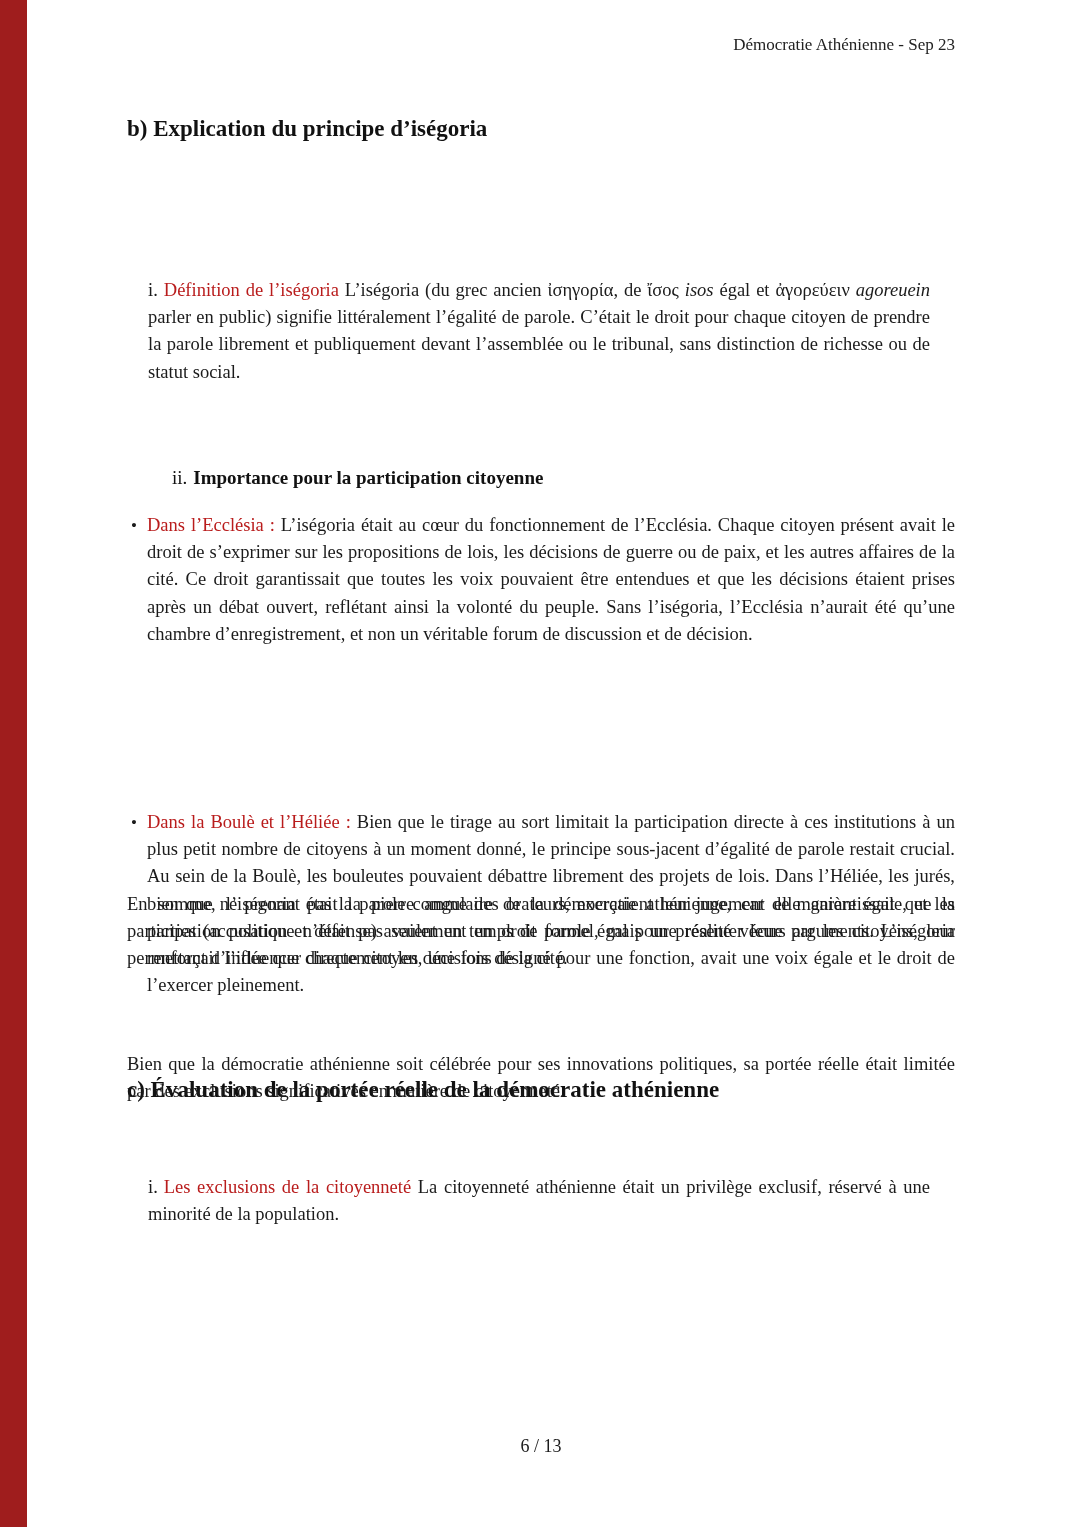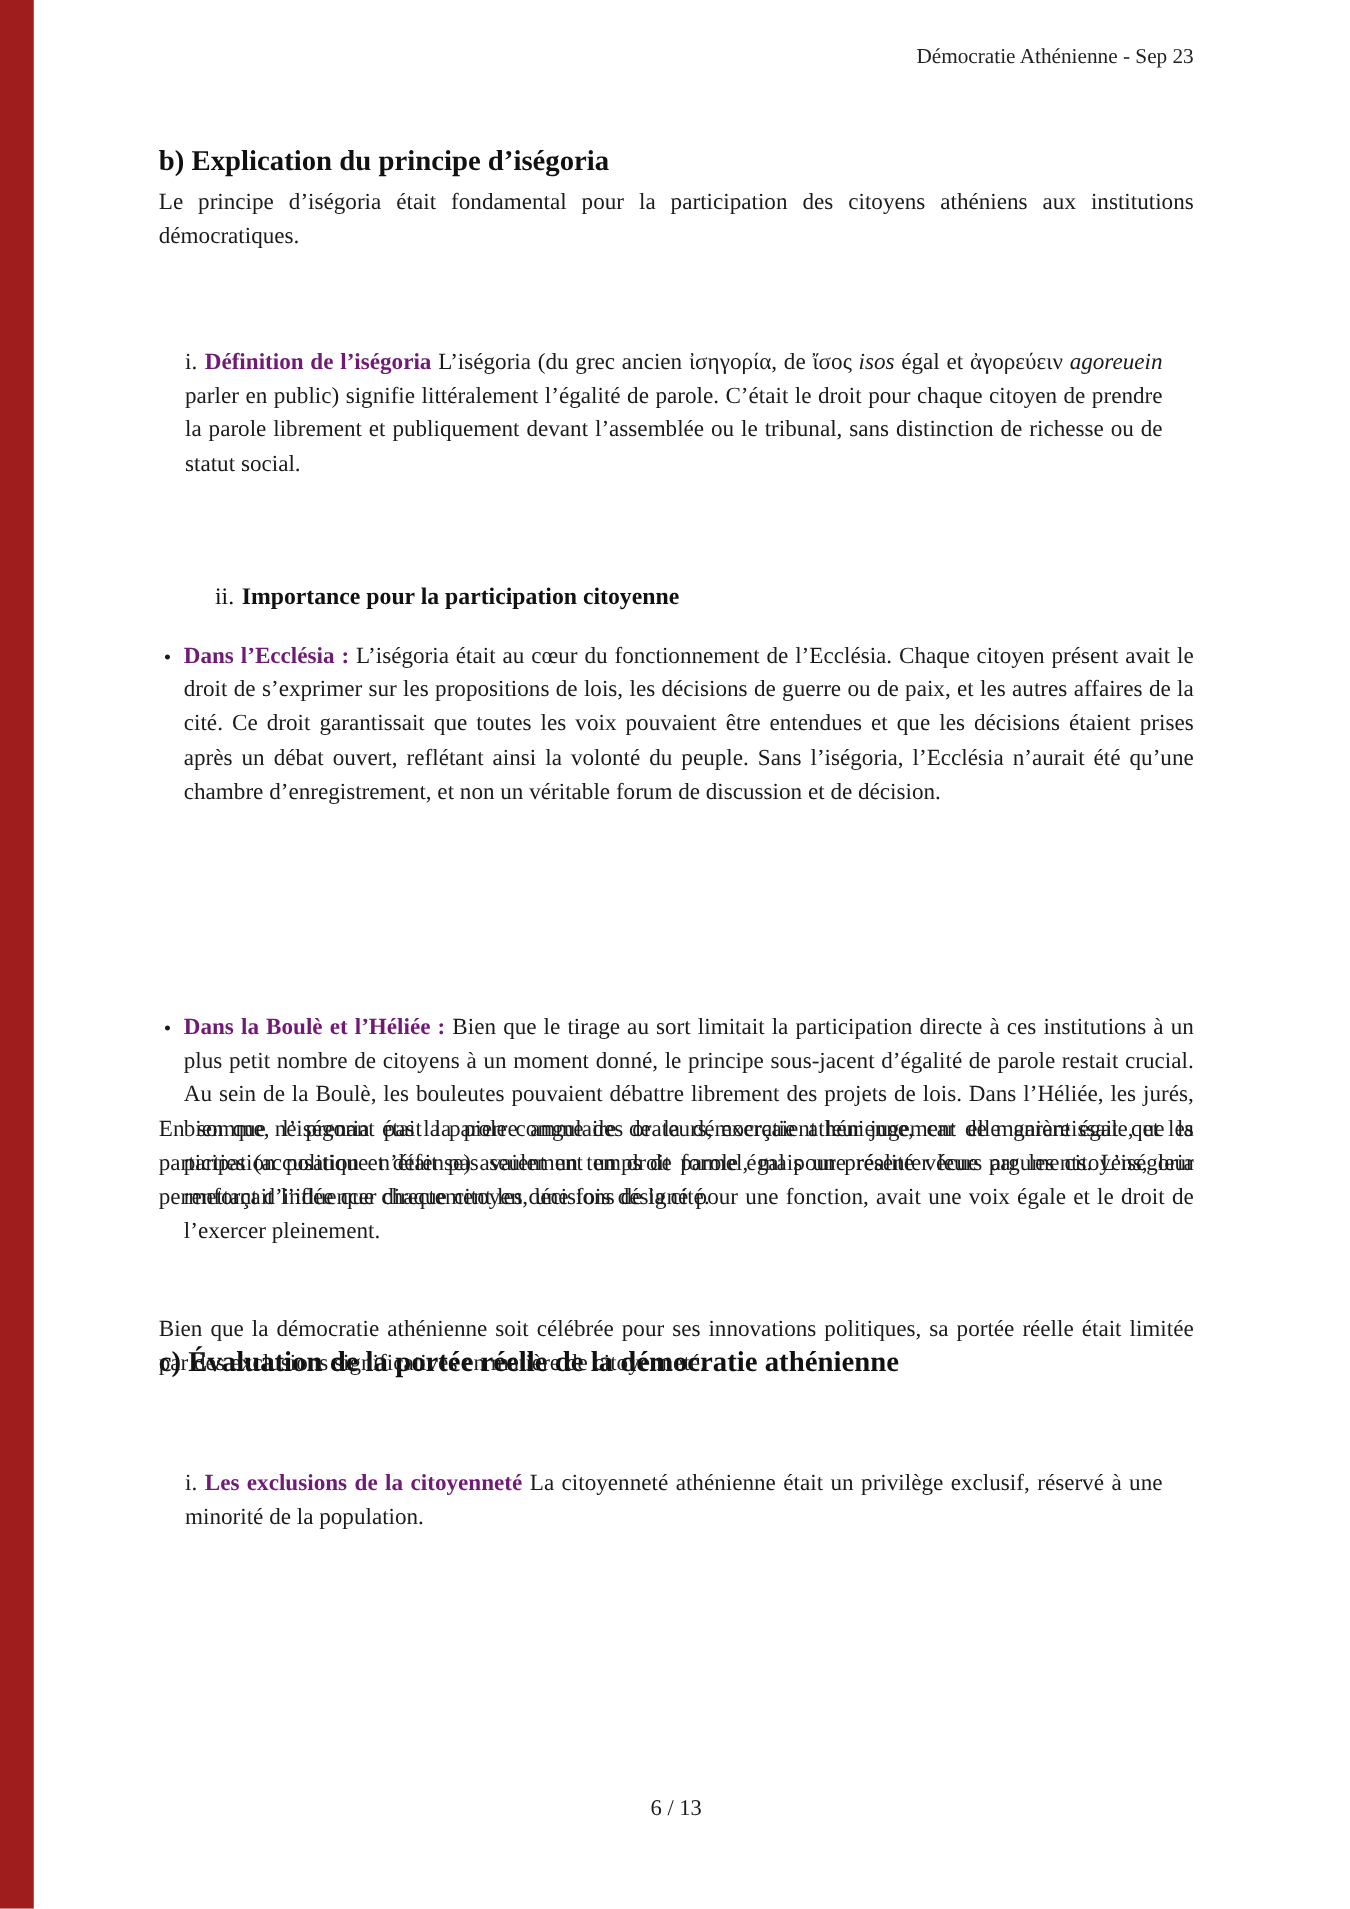--- a/index.html
+++ b/index.html
@@ -35,37 +35,36 @@
   .bullet .bullet-marker {
     position: absolute; left: 4px; top: 0; font-size: 17px;
   }
   .bullet-1 { top: 512px; }
   .bullet-2 { top: 673px; }
   .p-summary { top: 891px; }
   .h-c { top: 1076px; }
   .p-intro-c { top: 1051px; }
   .item-excl { top: 1174px; }
   .footer { top: 1433px; text-align: center; font-size: 18px; }
-  b { font-weight: bold; color: #701a75; }
+  b { font-weight: normal; color: #b91c1c; }
   .it { font-style: italic; }
   .rm { margin-right: 6px; }
 </style>
 </head>
 <body>
 
 <div class="page">
   <div class="accent-bar" style="background: rgb(159, 29, 29);"></div>
 
   <div class="doc">
 
     <div class="block header">Démocratie Athénienne - Sep 23</div>
 
     <h2 class="block sec-heading h-b">b) Explication du principe d’iségoria</h2>
 
-    <p class="block justify p-intro-b">Le principe d’iségoria était fondamental pour la participation des citoyens athéniens aux institutions démocratiques.</p>
 
     <p class="block indent justify item-def">
       <span class="rm">i.</span><b>Définition de l’iségoria</b>
       <span>L’iségoria (du grec ancien ἰσηγορία, de ἴσος </span><span class="it">isos</span><span> égal et ἀγορεύειν </span><span class="it">agoreuein</span><span> parler en public) signifie littéralement l’égalité de parole. C’était le droit pour chaque citoyen de prendre la parole librement et publiquement devant l’assemblée ou le tribunal, sans distinction de richesse ou de statut social.</span>
     </p>
 
     <h3 class="block indent sec-heading h-ii">
       <span class="marker rm">ii.</span><span>Importance pour la participation citoyenne</span>
     </h3>
 

